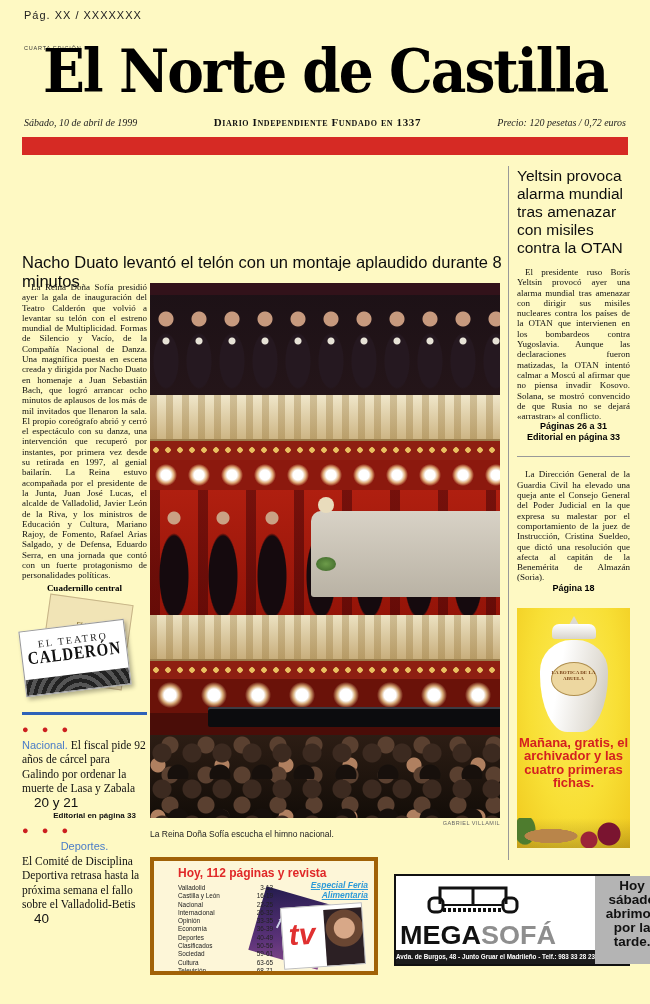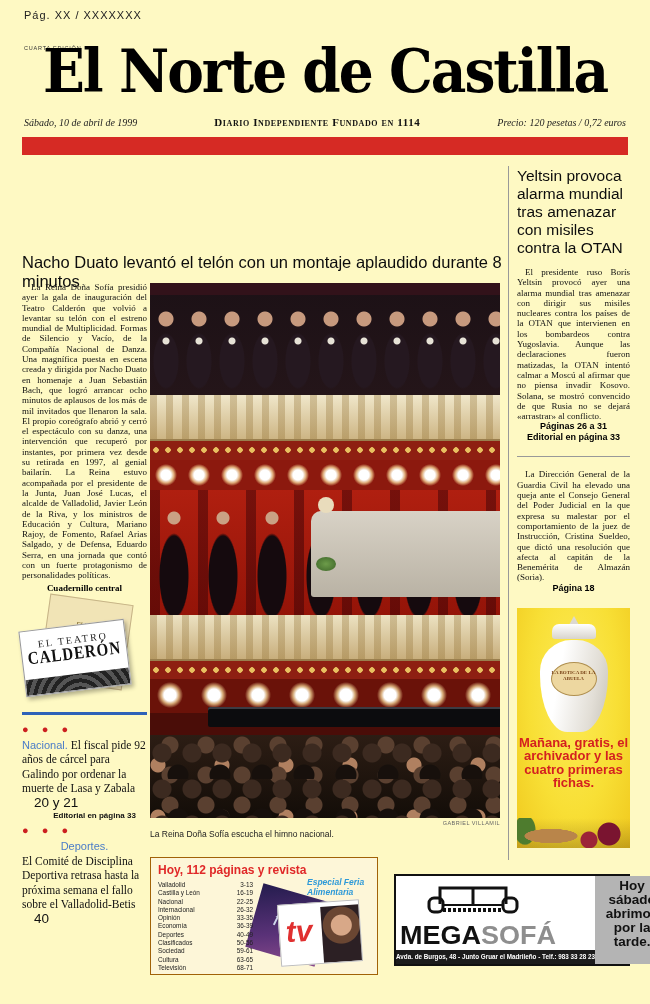--- a/index.html
+++ b/index.html
@@ -134,26 +134,26 @@
   .veg { position:absolute; left:0; right:0; bottom:0; height:30px;
     background-image:
       radial-gradient(circle 12px at 92px 16px, #7a1430 11px, rgba(0,0,0,0) 12px),
       radial-gradient(circle 9px at 72px 22px, #9c2438 8px, rgba(0,0,0,0) 9px),
       radial-gradient(ellipse 26px 7px at 34px 18px, #b9854a 26px, rgba(0,0,0,0) 27px),
       radial-gradient(ellipse 10px 14px at 8px 12px, #4e7c2e 10px, rgba(0,0,0,0) 11px),
       linear-gradient(rgba(0,0,0,0), rgba(60,30,10,.25)); }
 
   
   .idx { position:absolute; left:150px; top:857px; width:228px; height:118px;
-    border:1px solid #a16207; background:#fdf6d8; padding:5px 7px; overflow:hidden; }
+    border:4px solid #a16207; background:#fdf6d8; padding:5px 24px; overflow:hidden; }
   .idx-title { color:#e02828; font:bold 12px "Liberation Sans", sans-serif; margin-bottom:4px; }
   .idx-entries { width:95px; position:relative; z-index:3; }
   .idx-row { display:flex; justify-content:space-between; font:6.4px/8.3px "Liberation Sans", sans-serif; color:#222; }
-  .idx-special { position:absolute; right:6px; top:20px; width:64px; text-align:left;
-    font:bold italic 8.5px/9.5px "Liberation Sans", sans-serif; color:#2e9ad8; z-index:3; }
+  .idx-special { position:absolute; right:6px; top:20px; width:64px; text-align:right;
+    font:bold italic 8.5px/9.5px "Liberation Sans", sans-serif; color:#2e9ad8; z-index:3;text-decoration:underline; }
   .mag-back { position:absolute; left:102px; top:34px; width:72px; height:66px; transform:rotate(16deg);
     background:linear-gradient(160deg, #241c4e, #5a3278 60%, #8a4a8c); z-index:1;
     color:#cfd6ea; font:bold italic 14px "Liberation Serif", serif; text-align:center; line-height:60px; }
   .mag-front { position:absolute; left:128px; top:44px; width:82px; height:62px; transform:rotate(-4deg);
     background:#fff; border:1px solid #bbb; z-index:2; overflow:hidden; }
   .mag-tv { position:absolute; left:6px; top:10px; font:bold italic 30px "Liberation Sans", sans-serif; color:#e03030; }
   .mag-face { position:absolute; right:-6px; top:4px; width:44px; height:56px;
     background:radial-gradient(circle at 45% 35%, #d8a888 0 10px, #6a4632 11px 18px, #2c2024 19px); }
 
   
@@ -172,21 +172,21 @@
 </head>
 <body>
 
 <div id="paper">
 
   <div class="folio">Pág. XX / XXXXXXX</div>
   <div class="edition">CUARTA EDICIÓN</div>
   <div class="masthead">El Norte de Castilla</div>
   <div class="dateline">
     <span class="dl-date">Sábado, 10 de abril de 1999</span>
-    <span class="dl-tag">Diario Independiente Fundado en 1114</span>
+    <span class="dl-tag">Diario Independiente Fundado en 1337</span>
     <span class="dl-price">Precio: 120 pesetas / 0,72 euros</span>
   </div>
   <div class="redbar"></div>
 
   <div class="subheadline">Nacho Duato levantó el telón con un montaje aplaudido durante 8 minutos</div>
   <div class="vrule"></div>
 
   <div class="leftcol">
     <div class="article">La Reina Doña Sofía presidió ayer la gala de inauguración del Teatro Calderón que volvió a levantar su telón con el estreno mundial de Multiplicidad. Formas de Silencio y Vacío, de la Compañía Nacional de Danza. Una magnífica puesta en escena creada y dirigida por Nacho Duato en homenaje a Juan Sebastián Bach, que logró arrancar ocho minutos de aplausos de los más de mil invitados que llenaron la sala. El propio coreógrafo abrió y cerró el espectáculo con su danza, una intervención que recuperó por instantes, por primera vez desde su retirada en 1997, al genial bailarín. La Reina estuvo acompañada por el presidente de la Junta, Juan José Lucas, el alcalde de Valladolid, Javier León de la Riva, y los ministros de Educación y Cultura, Mariano Rajoy, de Fomento, Rafael Arias Salgado, y de Defensa, Eduardo Serra, en una jornada que contó con un fuerte protagonismo de personalidades políticas.</div>
     <div class="refs">

